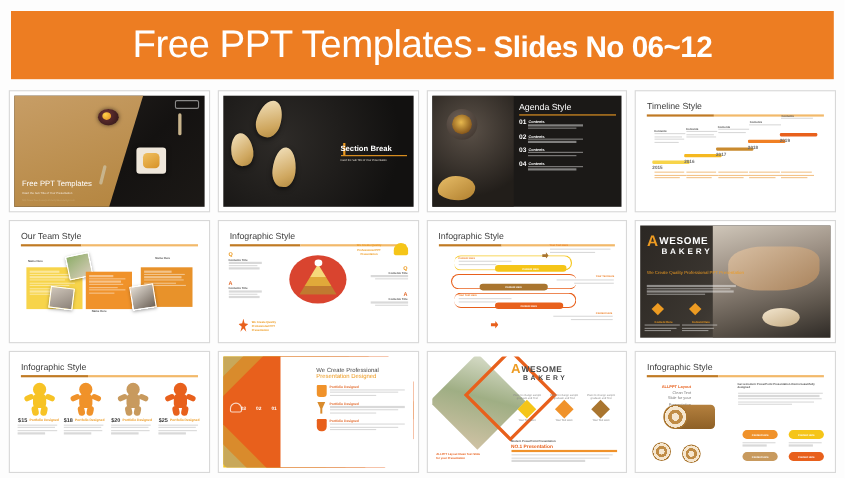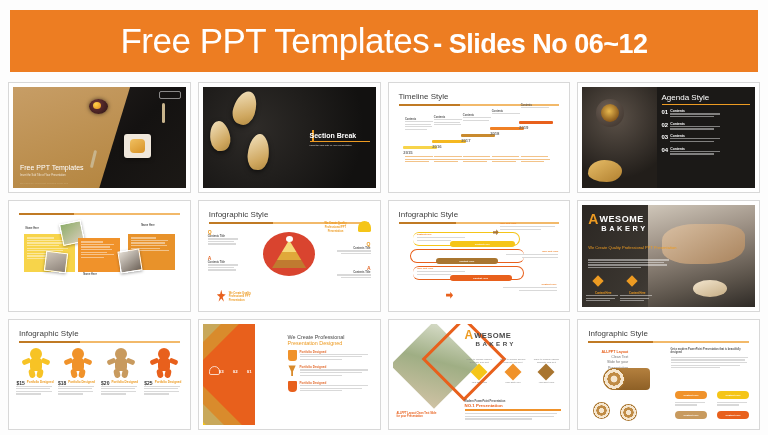--- a/index.html
+++ b/index.html
@@ -222,109 +222,20 @@
         <div class="sb-bar"></div>
         <div class="sb">
           <div class="sb-t">Section Break</div>
           <div class="sb-r"></div>
           <div class="sb-s">Insert the Sub Title of Your Presentation</div>
         </div>
       </div>
     </div>
 
     <div class="slide">
-      <div class="canvas s4">
-        <div style="font-size:8px;color:#3d3d3d;">Timeline Style</div>
-        <div style="display:flex;margin-top:3px;">
-          <div style="width:38%;height:2px;background:#c07a24;"></div>
-          <div style="width:62%;height:2px;background:#f2b96a;"></div>
-        </div>
-
-        <div class="tl-wrap">
-
-          <div class="tl-step" style="left:3%;top:34px;width:21%;">
-            <div class="tl-bar" style="background:#F7D44A;"></div>
-            <div class="tl-year">2015</div>
-          </div>
-          <div class="tl-step" style="left:4%;top:6px;width:20%;">
-            <div class="tl-head">Contents</div>
-            <div class="bl" style="width:88%"></div>
-              <div class="bl" style="width:80%"></div>
-              <div class="bl" style="width:84%"></div>
-              <div class="bl" style="width:70%"></div>
-          </div>
-          <div class="tl-step" style="left:4%;top:44px;width:20%;">
-            <div class="bl o" style="width:86%"></div>
-              <div class="bl o" style="width:92%"></div>
-              <div class="bl o" style="width:74%"></div>
-          </div>
-
-          <div class="tl-step" style="left:21%;top:28px;width:21%;">
-            <div class="tl-bar" style="background:#F5B820;"></div>
-            <div class="tl-year">2016</div>
-          </div>
-          <div class="tl-step" style="left:22%;top:4px;width:20%;">
-            <div class="tl-head">Contents</div>
-            <div class="bl" style="width:88%"></div>
-              <div class="bl" style="width:80%"></div>
-              <div class="bl" style="width:84%"></div>
-          </div>
-          <div class="tl-step" style="left:22%;top:44px;width:20%;">
-            <div class="bl o" style="width:86%"></div>
-              <div class="bl o" style="width:92%"></div>
-              <div class="bl o" style="width:74%"></div>
-          </div>
-
-          <div class="tl-step" style="left:39%;top:22px;width:21%;">
-            <div class="tl-bar" style="background:#C98A2E;"></div>
-            <div class="tl-year">2017</div>
-          </div>
-          <div class="tl-step" style="left:40%;top:2px;width:20%;">
-            <div class="tl-head">Contents</div>
-            <div class="bl" style="width:88%"></div>
-              <div class="bl" style="width:80%"></div>
-          </div>
-          <div class="tl-step" style="left:40%;top:44px;width:20%;">
-            <div class="bl o" style="width:86%"></div>
-              <div class="bl o" style="width:92%"></div>
-              <div class="bl o" style="width:74%"></div>
-          </div>
-
-          <div class="tl-step" style="left:57%;top:15px;width:21%;">
-            <div class="tl-bar" style="background:#F08024;"></div>
-            <div class="tl-year">2018</div>
-          </div>
-          <div class="tl-step" style="left:58%;top:-2px;width:20%;">
-            <div class="tl-head">Contents</div>
-            <div class="bl" style="width:88%"></div>
-          </div>
-          <div class="tl-step" style="left:58%;top:44px;width:20%;">
-            <div class="bl o" style="width:86%"></div>
-              <div class="bl o" style="width:92%"></div>
-              <div class="bl o" style="width:74%"></div>
-          </div>
-
-          <div class="tl-step" style="left:75%;top:9px;width:21%;">
-            <div class="tl-bar" style="background:#E8601C;"></div>
-            <div class="tl-year">2019</div>
-          </div>
-          <div class="tl-step" style="left:76%;top:-8px;width:20%;">
-            <div class="tl-head">Contents</div>
-            <div class="bl" style="width:88%"></div>
-          </div>
-          <div class="tl-step" style="left:76%;top:44px;width:20%;">
-            <div class="bl o" style="width:86%"></div>
-              <div class="bl o" style="width:92%"></div>
-              <div class="bl o" style="width:74%"></div>
-          </div>
-        </div>
-      </div>
-    </div>
-
-    <div class="slide">
       <div class="canvas s3">
         <div class="photo">
           <div class="cup"></div>
           <div class="bread"></div>
         </div>
         <div class="right">
           <div class="ag-t">Agenda Style</div>
           <div class="ag-r"></div>
 
           <div class="row">
@@ -365,21 +276,111 @@
                 <div class="bl w" style="width:50px"></div>
                   <div class="bl w" style="width:44px"></div>
               </div>
             </div>
           </div>
         </div>
       </div>
     </div>
 
     <div class="slide">
+      <div class="canvas s4">
+        <div style="font-size:8px;color:#3d3d3d;">Timeline Style</div>
+        <div style="display:flex;margin-top:3px;">
+          <div style="width:38%;height:2px;background:#c07a24;"></div>
+          <div style="width:62%;height:2px;background:#f2b96a;"></div>
+        </div>
+
+        <div class="tl-wrap">
+
+          <div class="tl-step" style="left:3%;top:34px;width:21%;">
+            <div class="tl-bar" style="background:#F7D44A;"></div>
+            <div class="tl-year">2015</div>
+          </div>
+          <div class="tl-step" style="left:4%;top:6px;width:20%;">
+            <div class="tl-head">Contents</div>
+            <div class="bl" style="width:88%"></div>
+              <div class="bl" style="width:80%"></div>
+              <div class="bl" style="width:84%"></div>
+              <div class="bl" style="width:70%"></div>
+          </div>
+          <div class="tl-step" style="left:4%;top:44px;width:20%;">
+            <div class="bl o" style="width:86%"></div>
+              <div class="bl o" style="width:92%"></div>
+              <div class="bl o" style="width:74%"></div>
+          </div>
+
+          <div class="tl-step" style="left:21%;top:28px;width:21%;">
+            <div class="tl-bar" style="background:#F5B820;"></div>
+            <div class="tl-year">2016</div>
+          </div>
+          <div class="tl-step" style="left:22%;top:4px;width:20%;">
+            <div class="tl-head">Contents</div>
+            <div class="bl" style="width:88%"></div>
+              <div class="bl" style="width:80%"></div>
+              <div class="bl" style="width:84%"></div>
+          </div>
+          <div class="tl-step" style="left:22%;top:44px;width:20%;">
+            <div class="bl o" style="width:86%"></div>
+              <div class="bl o" style="width:92%"></div>
+              <div class="bl o" style="width:74%"></div>
+          </div>
+
+          <div class="tl-step" style="left:39%;top:22px;width:21%;">
+            <div class="tl-bar" style="background:#C98A2E;"></div>
+            <div class="tl-year">2017</div>
+          </div>
+          <div class="tl-step" style="left:40%;top:2px;width:20%;">
+            <div class="tl-head">Contents</div>
+            <div class="bl" style="width:88%"></div>
+              <div class="bl" style="width:80%"></div>
+          </div>
+          <div class="tl-step" style="left:40%;top:44px;width:20%;">
+            <div class="bl o" style="width:86%"></div>
+              <div class="bl o" style="width:92%"></div>
+              <div class="bl o" style="width:74%"></div>
+          </div>
+
+          <div class="tl-step" style="left:57%;top:15px;width:21%;">
+            <div class="tl-bar" style="background:#F08024;"></div>
+            <div class="tl-year">2018</div>
+          </div>
+          <div class="tl-step" style="left:58%;top:-2px;width:20%;">
+            <div class="tl-head">Contents</div>
+            <div class="bl" style="width:88%"></div>
+          </div>
+          <div class="tl-step" style="left:58%;top:44px;width:20%;">
+            <div class="bl o" style="width:86%"></div>
+              <div class="bl o" style="width:92%"></div>
+              <div class="bl o" style="width:74%"></div>
+          </div>
+
+          <div class="tl-step" style="left:75%;top:9px;width:21%;">
+            <div class="tl-bar" style="background:#E8601C;"></div>
+            <div class="tl-year">2019</div>
+          </div>
+          <div class="tl-step" style="left:76%;top:-8px;width:20%;">
+            <div class="tl-head">Contents</div>
+            <div class="bl" style="width:88%"></div>
+          </div>
+          <div class="tl-step" style="left:76%;top:44px;width:20%;">
+            <div class="bl o" style="width:86%"></div>
+              <div class="bl o" style="width:92%"></div>
+              <div class="bl o" style="width:74%"></div>
+          </div>
+        </div>
+      </div>
+    </div>
+
+    <div class="slide">
       <div class="canvas s5">
+        <div style="font-size:8px;color:#3d3d3d;">Our Team Style</div>
         <div style="display:flex;margin-top:3px;">
           <div style="width:34%;height:2px;background:#c07a24;"></div>
           <div style="width:66%;height:2px;background:#f2b96a;"></div>
         </div>
 
         <div class="team-wrap">
 
           <div class="tcard" style="left:3%;top:14px;width:32%;background:#F7D44A;height:38px;padding:3px;">
             <div class="bl w" style="width:60%"></div>
             <div class="bl w" style="width:90%"></div>

